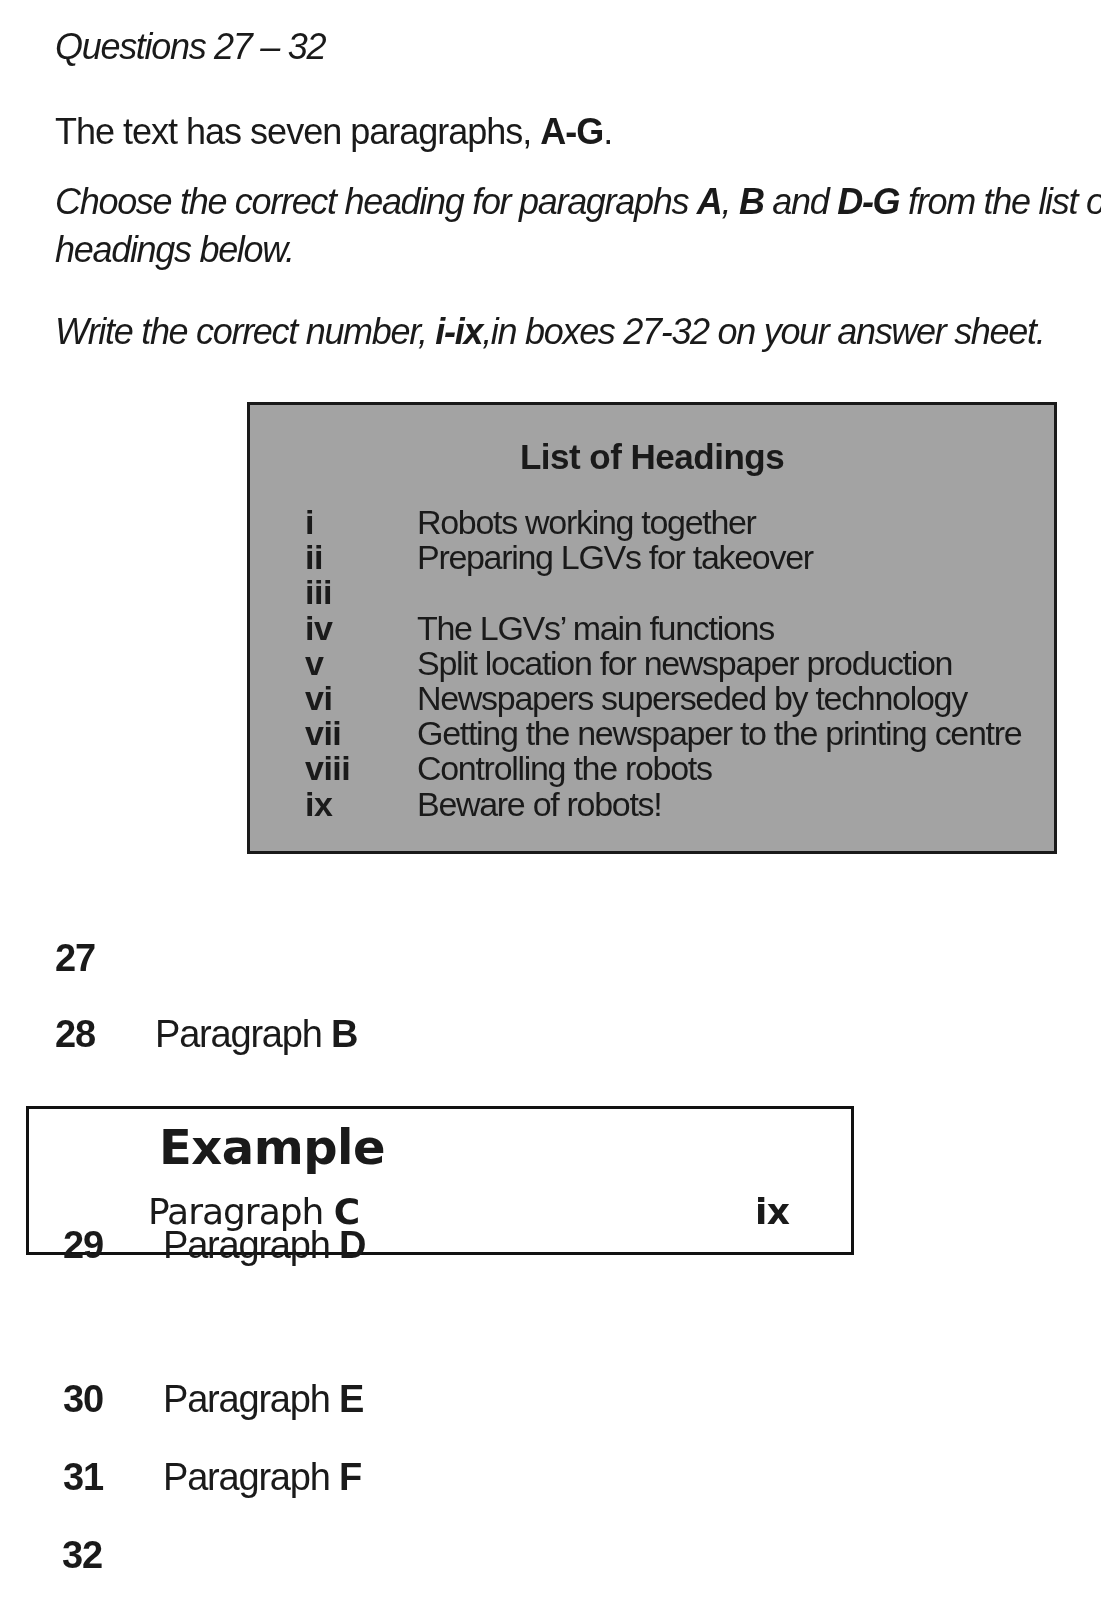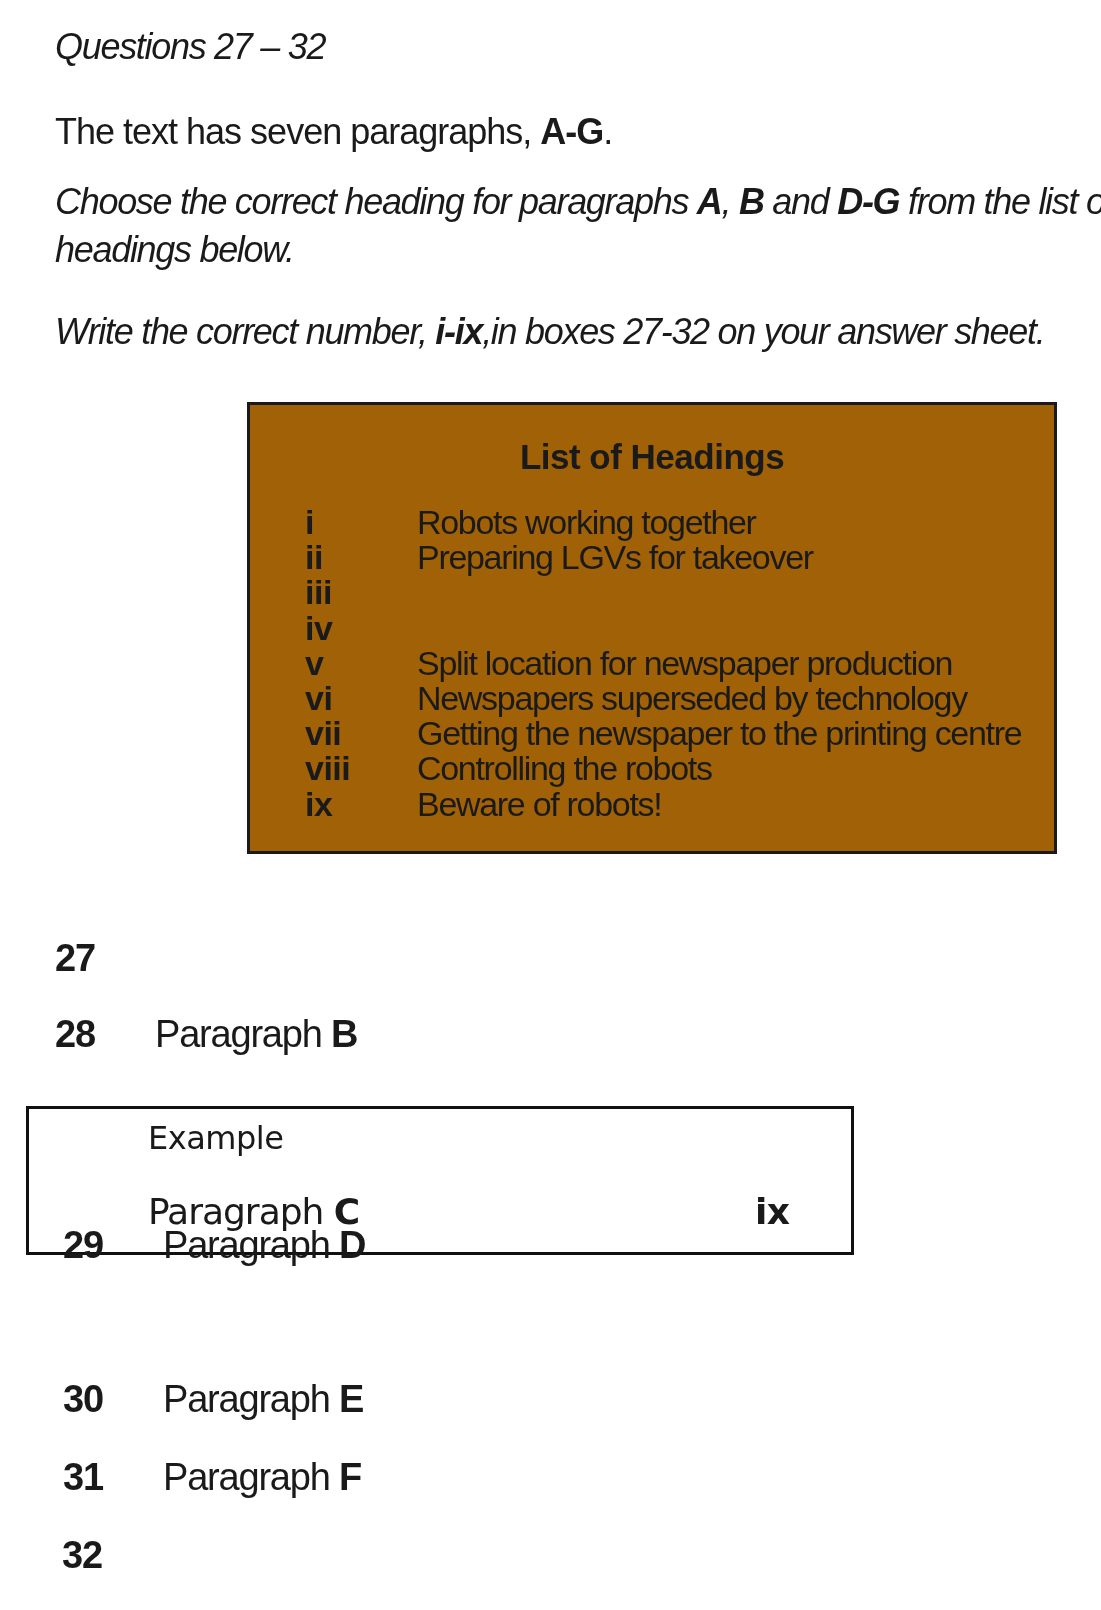--- a/index.html
+++ b/index.html
@@ -23,21 +23,21 @@
   #choose-line-1   { left: 55px; top: 181px; }
   #choose-line-2   { left: 55px; top: 229px; }
   #write-line      { left: 55px; top: 311px; }
 
   
   #headings-box {
     position: absolute;
     left: 247px; top: 402px;
     width: 804px; height: 446px;
     border: 3px solid #1a1a1a;
-    background: #a16207;
+    background: #a3a3a3;
   }
   #headings-title {
     position: absolute; left: 0; right: 0; top: 32px;
     text-align: center;
     font-weight: bold; font-size: 35px; letter-spacing: -0.5px;
     line-height: 1.15;
   }
   #headings-rows {
     position: absolute; left: 55px; top: 100px; right: 10px;
   }
@@ -68,22 +68,22 @@
   
   #example-box {
     position: absolute;
     left: 26px; top: 1106px;
     width: 822px; height: 143px;
     border: 3px solid #111111;
     background: #ffffff;
     font-family: "DejaVu Sans", sans-serif;
   }
   #example-title {
-    position: absolute; left: 119px; top: 11px;
-    font-weight: normal; font-size: 32px; letter-spacing: -0.5px;
+    position: absolute; left: 130px; top: 11px;
+    font-weight: bold; font-size: 48px; letter-spacing: -0.5px;
     line-height: 1.15; white-space: nowrap;
   }
   #example-item {
     position: absolute; left: 119px; top: 82px;
     font-size: 36px; letter-spacing: -1px;
     line-height: 1.15; white-space: nowrap;
   }
   #example-answer {
     position: absolute; left: 726px; top: 82px;
     font-weight: bold; font-size: 36px; letter-spacing: -0.5px;
@@ -112,20 +112,21 @@
       </div>
     <div class="heading-row">
         <span class="heading-numeral">ii</span>
         <span class="heading-text">Preparing LGVs for takeover</span>
       </div>
     <div class="heading-row">
         <span class="heading-numeral">iii</span>
       </div>
     <div class="heading-row">
         <span class="heading-numeral">iv</span>
+        <span class="heading-text">The LGVs’ main functions</span>
       </div>
     <div class="heading-row">
         <span class="heading-numeral">v</span>
         <span class="heading-text">Split location for newspaper production</span>
       </div>
     <div class="heading-row">
         <span class="heading-numeral">vi</span>
         <span class="heading-text">Newspapers superseded by technology</span>
       </div>
     <div class="heading-row">

